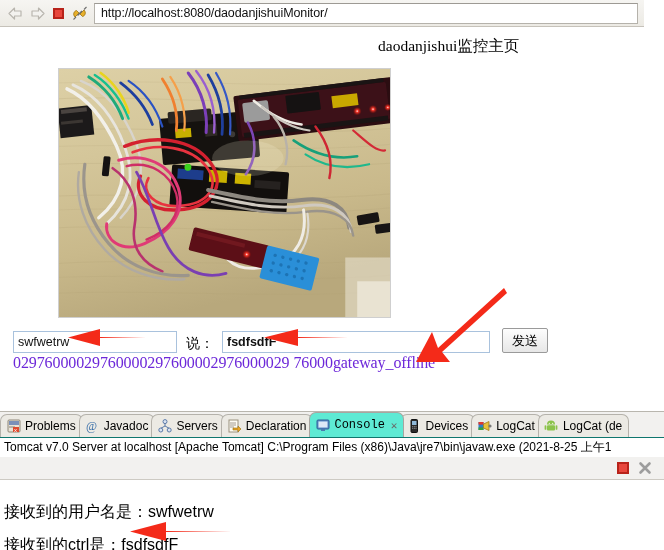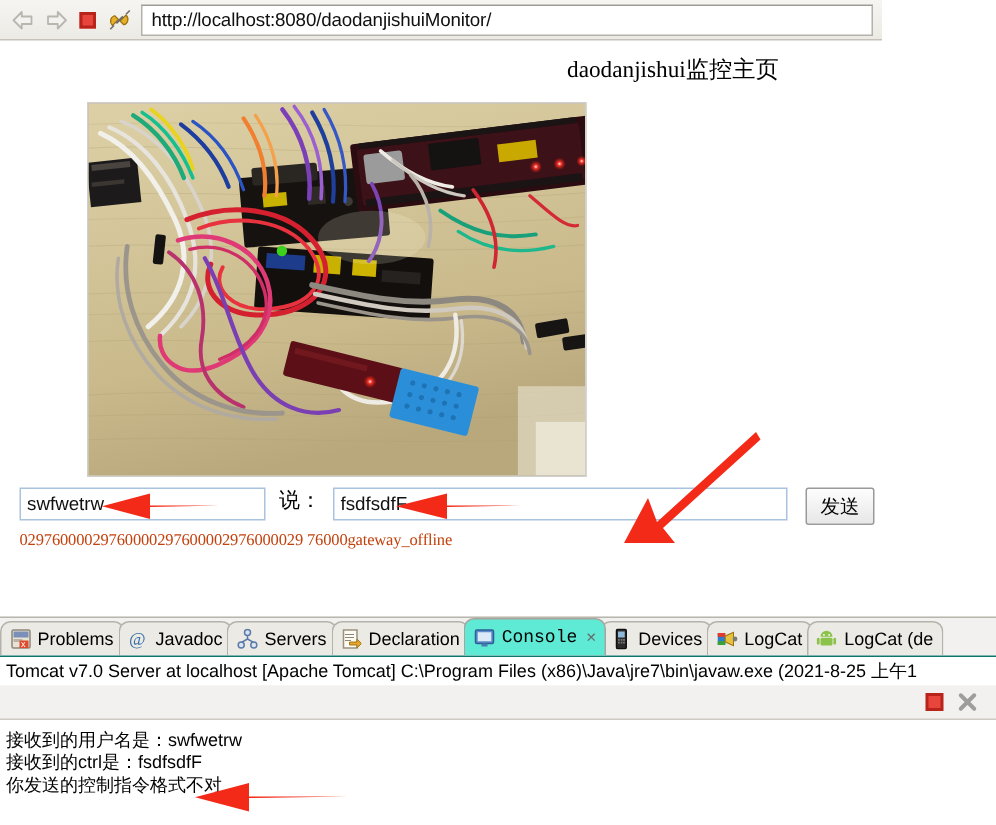--- a/index.html
+++ b/index.html
@@ -7,21 +7,21 @@
     margin: 0; padding: 0;
     width: 664px; height: 550px;
     overflow: hidden;
     background: #ffffff;
     font-family: "Liberation Sans", sans-serif;
   }
 
   
   #browser-toolbar {
     position: absolute; left: 0; top: 0;
-    width: 588px; height: 27px;
+    width: 644px; height: 27px;
     background: linear-gradient(#f6f5f2, #eceae4);
     border-bottom: 1px solid #c6c2ba;
     display: flex; align-items: center;
     padding: 0 4px;
   }
   .nav-arrow {
     width: 22px; height: 22px;
     display: flex; align-items: center; justify-content: center;
     cursor: default;
   }
@@ -84,34 +84,34 @@
     overflow: hidden;
     background: #c9bb94;
   }
   #device-photo svg { display:block; width:100%; height:100%; }
 
   
   #form-row {
     position: absolute;
     left: 0; top: 297px;
     width: 664px; height: 28px;
-    display: flex; align-items: flex-start;
+    display: flex; align-items: flex-end;
   }
   .txt-input {
     height: 22px;
     border: 1px solid #a9c2dd;
     background: #ffffff;
     font-family: "Liberation Sans", sans-serif;
     font-size: 12.5px;
     color: #111;
     padding: 0 4px;
     outline: none;
   }
   #username-input { margin-left: 13px; width: 164px; }
-  #ctrl-input { width: 303px; }
+  #ctrl-input { width: 268px; font-weight: bold; }
   #say-label {
     font-family: "Liberation Serif", serif;
     font-size: 14px;
     color: #000;
     margin: 0 8px 0 9px;
     white-space: nowrap;
   }
   #send-button {
     margin-left: 12px;
     height: 25px;
@@ -124,22 +124,22 @@
     font-size: 13px;
     color: #000;
     cursor: default;
   }
 
   
   #status-line {
     position: absolute;
     left: 13px; top: 326px;
     font-family: "Liberation Serif", serif;
-    font-size: 11px;
-    color: #c2410c;
+    font-size: 16px;
+    color: #6d28d9;
     white-space: nowrap;
     letter-spacing: -0.1px;
   }
 
   
   .arrow { position: absolute; pointer-events: none; }
 
   
   #eclipse-panel {
     position: absolute; left: 0; top: 411px;
@@ -216,24 +216,25 @@
   }
   #console-output {
     position: absolute; left: 0; top: 68px;
     width: 664px; height: 71px;
     background: #ffffff;
     padding: 6px 0 0 4px;
     overflow: hidden;
   }
   .console-line {
     font-family: "Liberation Sans", sans-serif;
-    font-size: 12px;
+    font-size: 16px;
     color: #000;
     line-height: 15px;
     white-space: nowrap;
+    margin-top: 18px;
   }
 </style>
 </head>
 <body>
 
 <div id="browser-toolbar">
   <div class="nav-arrow">
     <svg width="17" height="15" viewBox="0 0 17 15">
       <path d="M7.5 2 L2 7.5 L7.5 13 L7.5 10 L14 10 L14 5 L7.5 5 Z" fill="#f3f2ef" stroke="#b9b6af" stroke-width="1.2" stroke-linejoin="round"></path>
     </svg>

